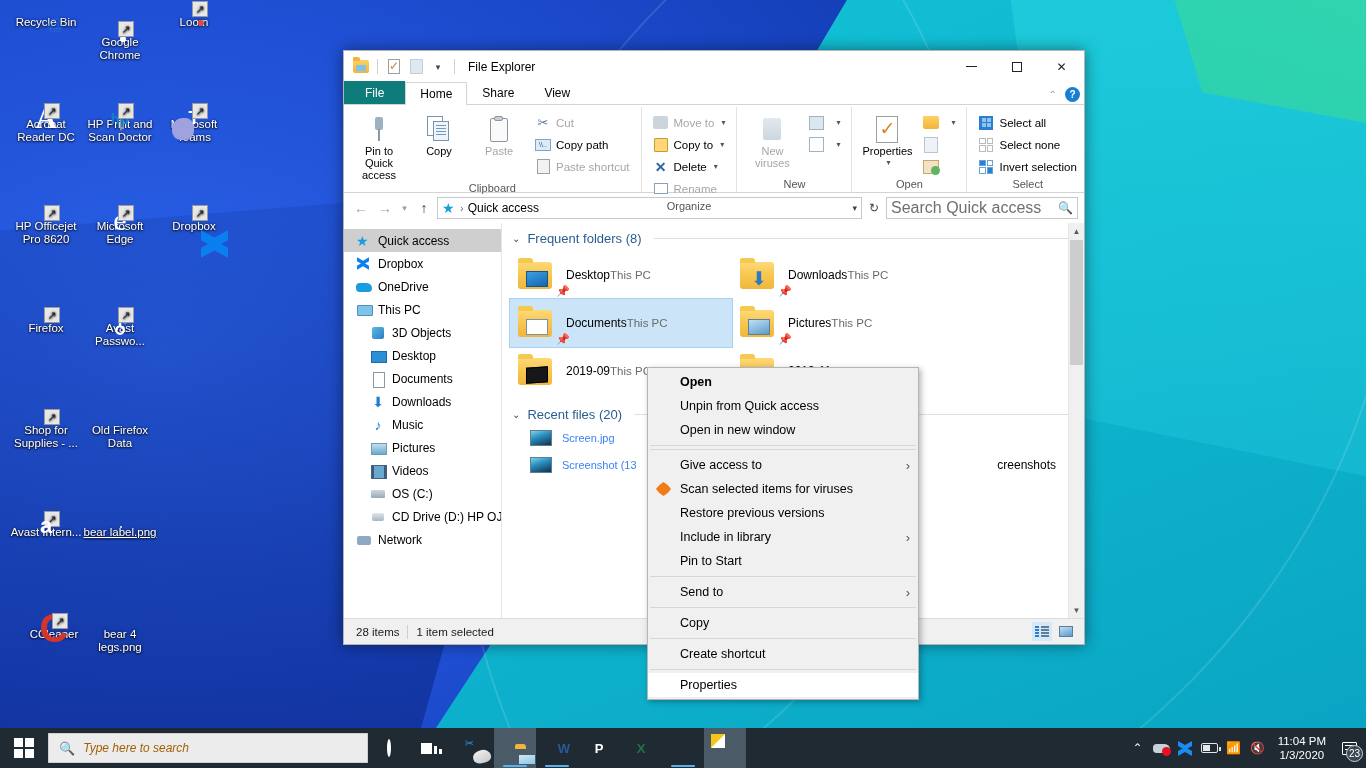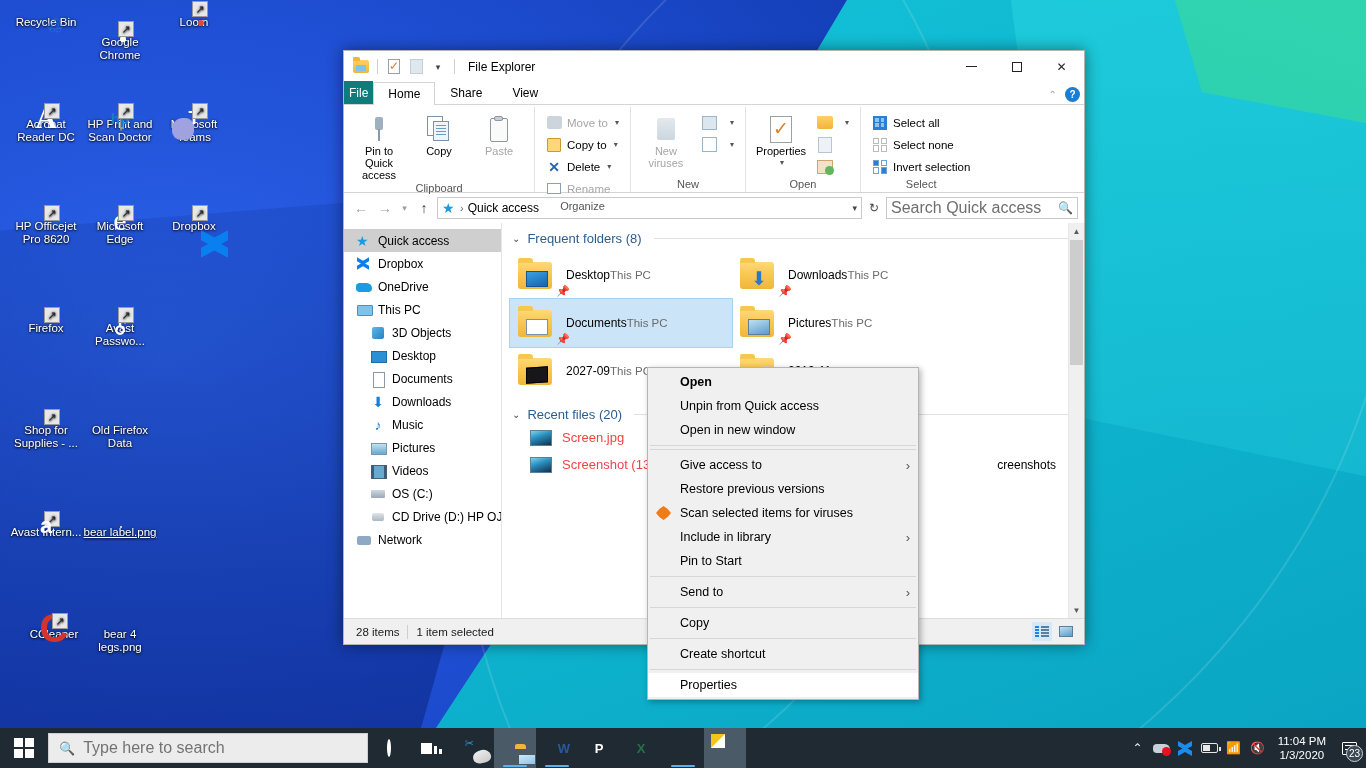--- a/index.html
+++ b/index.html
@@ -314,21 +314,21 @@
     height: 23px; display:flex; align-items:flex-end;
     border-bottom: 1px solid #d4d4d4;
     background:#fff; position:relative; flex:none;
   }
   .rtab {
     height:23px; padding:0 14px;
     display:flex; align-items:center; justify-content:center;
     font-size:12px; color:#000; cursor:default;
     border:1px solid transparent; border-bottom:none;
   }
-  .rtab.file { background:#0e7c7b; color:#fff; padding:0 4px; }
+  .rtab.file { background:#0e7c7b; color:#fff; padding:0 20px; }
   .rtab.active { background:#fff; border-color:#d4d4d4; position:relative; top:1px; }
   .ribbon-right {
     position:absolute; right:4px; bottom:2px; display:flex; align-items:center; gap:8px;
   }
   .chev-up { color:#9aa0a6; font-size:10px; }
   .help-btn {
     width:15px; height:15px; border-radius:50%;
     background:#1a7fd4; color:#fff; font-size:10px; font-weight:bold;
     display:flex; align-items:center; justify-content:center;
   }
@@ -594,21 +594,21 @@
 
   .filerow {
     display:flex; align-items:center; gap:10px;
     height:27px; padding-left:28px; cursor:default;
   }
   .filerow .fic {
     width:22px; height:16px; flex:none;
     background: linear-gradient(160deg,#7fd4e8 0%, #2b8fc0 40%, #13304a 100%);
     border:1px solid #5a7f9a;
   }
-  .filerow .fname { font-size:13px; color:#ef4444; white-space:nowrap; }
+  .filerow .fname { font-size:11px; color:#3b82f6; white-space:nowrap; }
   .filerow .floc { font-size:12px; color:#000; margin-left:auto; padding-right:28px; white-space:nowrap; }
 
   
   .vscroll {
     position:absolute; right:0; top:0; width:16px; bottom:0;
     background:#f0f0f0; border-left:1px solid #e6e6e6;
   }
   .vs-arrow {
     height:16px; display:flex; align-items:center; justify-content:center;
     color:#5a5a5a; font-size:8px;
@@ -676,21 +676,21 @@
     cursor:default;
   }
   .winlogo { display:grid; grid-template-columns:9px 9px; grid-template-rows:9px 9px; gap:2px; }
   .winlogo i { background:#fff; display:block; }
   .tsearch {
     width:320px; height:30px; background:#ececec;
     display:flex; align-items:center; gap:8px; padding:0 10px;
     border:1px solid #cfcfcf;
     cursor:text;
   }
-  .tsearch .ph { color:#737373; font-size:16px; }
+  .tsearch .ph { color:#a16207; font-size:12px;font-style:italic; }
   .tsearch .mag { color:#3a3a3a; font-size:13px; }
   .tbicons { display:flex; align-items:center; height:40px; }
   .tbtn {
     width:42px; height:40px; display:flex; align-items:center; justify-content:center;
     position:relative; cursor:default;
   }
   .tbtn.run::after{
     content:""; position:absolute; left:9px; right:9px; bottom:1px; height:2px;
     background:#54b2f0; border-radius:1px;
   }
@@ -896,20 +896,40 @@
           </div>
           <div class="bigbtn dim">
             <span class="bicon">
               <span class="paste-ic">
                 <span class="board"></span>
                 <span class="clip"></span>
               </span>
             </span>
             <span>Paste</span>
           </div>
+          <div class="smallcol">
+            <div class="smbtn dim">
+              <span class="sicon">
+                <span class="scissors"></span>
+              </span>
+              <span>Cut</span>
+            </div>
+            <div class="smbtn">
+              <span class="sicon">
+                <span class="cpath-ic">\\..</span>
+              </span>
+              <span>Copy path</span>
+            </div>
+            <div class="smbtn dim">
+              <span class="sicon">
+                <span class="pshort-ic"></span>
+              </span>
+              <span>Paste shortcut</span>
+            </div>
+          </div>
         </div>
         <div class="rgroup-title">Clipboard</div>
       </div>
       <div class="rgroup">
         <div class="rgroup-body">
           <div class="smallcol">
             <div class="smbtn dim">
               <span class="sicon">
                 <span class="moveto-ic"></span>
               </span>
@@ -1163,21 +1183,21 @@
               <span class="fold-in fi-pics"></span>
             </span>
             <span class="tile-txt"><span class="tname">Pictures</span><span class="tsub">This PC</span></span>
             <span class="tpin">📌</span>
           </div>
           <div class="tile">
             <span class="tile-ic">
               <span class="fold-base"></span>
               <span class="fold-in fi-black"></span>
             </span>
-            <span class="tile-txt"><span class="tname">2027-09</span><span class="tsub">This PC\Pic</span></span>
+            <span class="tile-txt"><span class="tname">2019-09</span><span class="tsub">This PC\Pic</span></span>
           </div>
           <div class="tile">
             <span class="tile-ic">
               <span class="fold-base"></span>
               <span class="fold-in fi-white"></span>
             </span>
             <span class="tile-txt"><span class="tname">2019-11</span><span class="tsub">This PC\Pic</span></span>
           </div>
         </div>
 
@@ -1245,28 +1265,28 @@
       <span class="clabel">Open in new window</span>
     </div>
     <div class="ctx-sep"></div>
     <div class="ctx-sep"></div>
     <div class="ctx-item">
       <span class="cic"></span>
       <span class="clabel">Give access to</span>
       <span class="carrow">›</span>
     </div>
     <div class="ctx-item">
-      <span class="cic"></span>
-      <span class="clabel">Restore previous versions</span>
-    </div>
-    <div class="ctx-item">
       <span class="cic">
         <span class="cic-avast"></span>
       </span>
       <span class="clabel">Scan selected items for viruses</span>
+    </div>
+    <div class="ctx-item">
+      <span class="cic"></span>
+      <span class="clabel">Restore previous versions</span>
     </div>
     <div class="ctx-item">
       <span class="cic"></span>
       <span class="clabel">Include in library</span>
       <span class="carrow">›</span>
     </div>
     <div class="ctx-item">
       <span class="cic"></span>
       <span class="clabel">Pin to Start</span>
     </div>

